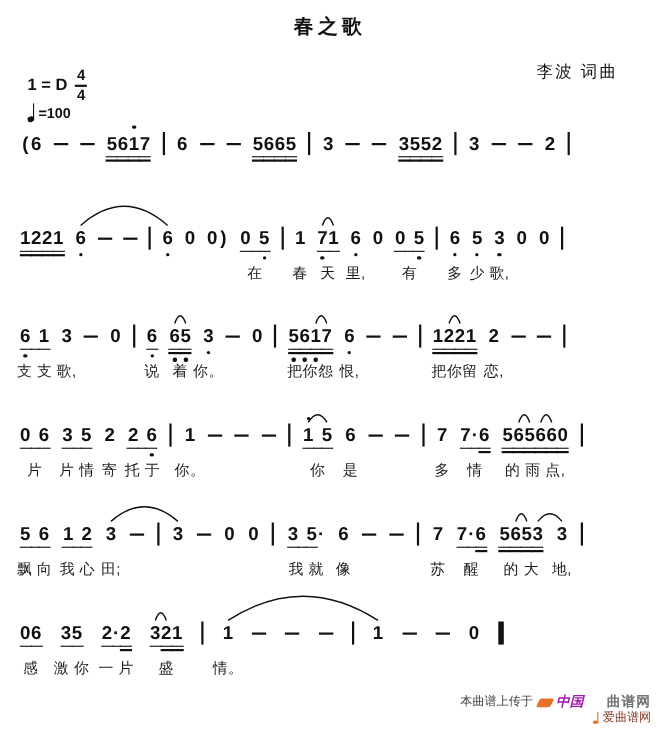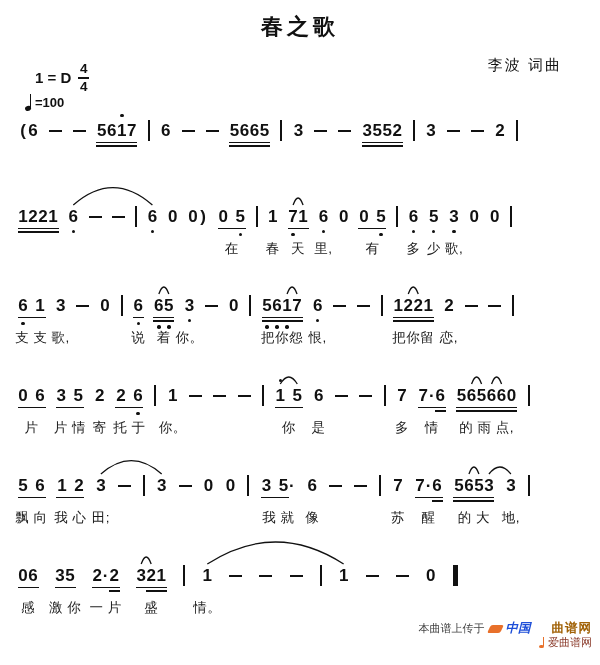--- a/index.html
+++ b/index.html
@@ -1,21 +1,21 @@
 <!DOCTYPE html>
 <html><head>
 <meta charset="utf-8">
 <style>
   html,body{margin:0;padding:0;background:#fff;}
   .page{position:relative;width:600px;height:665px;background:#ffffff;overflow:hidden;
         font-family:"Liberation Sans","DejaVu Sans",sans-serif;color:#111;}
   .title{position:absolute;top:12px;left:0;width:100%;text-align:center;margin:0;
-         font-size:22px;font-weight:700;letter-spacing:4px;}
+         font-size:18px;font-weight:700;letter-spacing:4px;}
   .keyblock{position:absolute;left:25px;top:62px;display:flex;align-items:center;gap:7px;
-            font-size:15px;font-weight:600;margin-left:10px;}
+            font-size:15px;font-weight:600;}
   .frac{display:inline-flex;flex-direction:column;align-items:center;line-height:1;
         font-size:13.5px;font-weight:700;}
   .frac-line{width:11px;height:1.5px;background:#111;margin:1.5px 0;}
   .tempo{position:absolute;left:25px;top:93px;display:flex;align-items:flex-end;gap:3px;
          font-size:13px;font-weight:600;}
   .qnote{position:relative;width:7px;height:17px;display:inline-block;}
   .qnote::before{content:"";position:absolute;left:0;bottom:0;width:5.5px;height:4.5px;
                  background:#111;border-radius:50%;transform:rotate(-20deg);}
   .qnote::after{content:"";position:absolute;left:4.6px;bottom:2px;width:1.5px;height:14px;background:#111;}
   .composer{position:absolute;right:38px;top:56px;font-size:15px;letter-spacing:2px;}
@@ -30,21 +30,21 @@
   .l1{bottom:-3px;}
   .l2{bottom:-6.5px;}
   .dt{position:absolute;left:50%;width:3.4px;height:3.4px;margin-left:-1.7px;border-radius:50%;background:#111;}
   .dt.da{top:-7px;}
   .bar{width:2px;height:21px;background:#111;margin-top:-1px;}
   .bar-final{width:5px;}
   .dash{width:13px;height:2.4px;background:#111;margin-top:9px;}
   .lyric{position:absolute;top:33px;left:50%;transform:translateX(-50%);white-space:nowrap;
          font-size:13.5px;font-weight:500;letter-spacing:0.5px;color:#1a1a1a;}
   svg.slurs{position:absolute;left:0;top:-28px;overflow:visible;pointer-events:none;}
-  .watermark{position:absolute;right:8px;bottom:16px;font-size:11px;line-height:13px;}
+  .watermark{position:absolute;right:8px;bottom:6px;font-size:11px;line-height:13px;}
   .wm-row{display:flex;align-items:center;justify-content:flex-end;gap:4px;}
   .wm-icon{display:inline-block;width:13px;height:8px;border-radius:2px;transform:skewX(-25deg);}
   .wm-cn{font-weight:700;font-style:italic;font-size:12.5px;}
   .wm-rest{font-weight:700;font-size:12.5px;letter-spacing:1px;}
   .wm-sub{display:flex;justify-content:flex-end;align-items:center;gap:2px;margin-top:1px;font-weight:400;}
   .wm-note{display:inline-block;position:relative;width:7px;height:11px;}
   .wm-note::before{content:"";position:absolute;bottom:0;left:0;width:4.5px;height:3.5px;
                    border-radius:50%;background:currentColor;}
   .wm-note::after{content:"";position:absolute;left:3.8px;bottom:2px;width:1.3px;height:9px;background:currentColor;}
 </style>
@@ -600,21 +600,21 @@
           <path d="M 123.1875 26 Q 128.1875 12 133.1875 26" fill="none" stroke="#111" stroke-width="1.3"></path>
           <path d="M 189.3125 26 Q 257.46875 -18 325.625 26" fill="none" stroke="#111" stroke-width="1.3"></path>
         </svg>
       </div>
     </div>
 
   <div class="watermark">
     <div class="wm-row">
       <span class="wm-prefix" style="color: rgb(68, 68, 68);">本曲谱上传于</span>
       <span class="wm-icon" style="background: rgb(232, 112, 42);"></span>
-      <span class="wm-cn" style="color: #1d4ed8;">中国</span>
-      <span class="wm-rest" style="color: #a16207; padding-left: 17px;">曲谱网</span>
+      <span class="wm-cn" style="color: #a21caf;">中国</span>
+      <span class="wm-rest" style="color: #737373; padding-left: 17px;">曲谱网</span>
     </div>
     <div class="wm-sub" style="color: rgb(138, 58, 42);">
       <span class="wm-note" style="color: rgb(232, 112, 42);"></span>
       <span>爱曲谱网</span>
     </div>
   </div>
 </div>
 
 </body></html>

